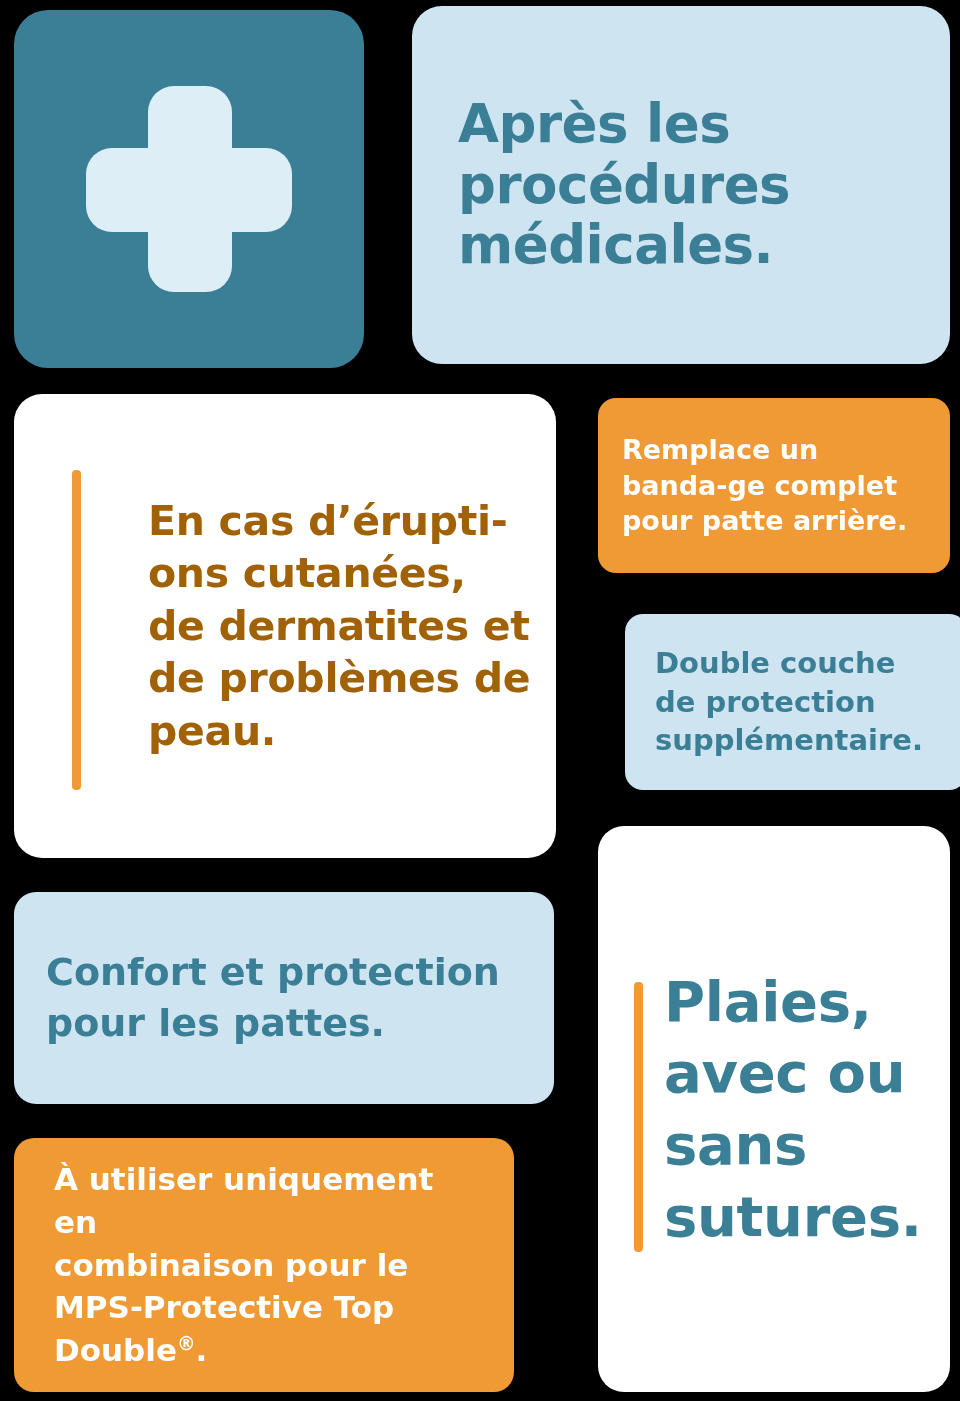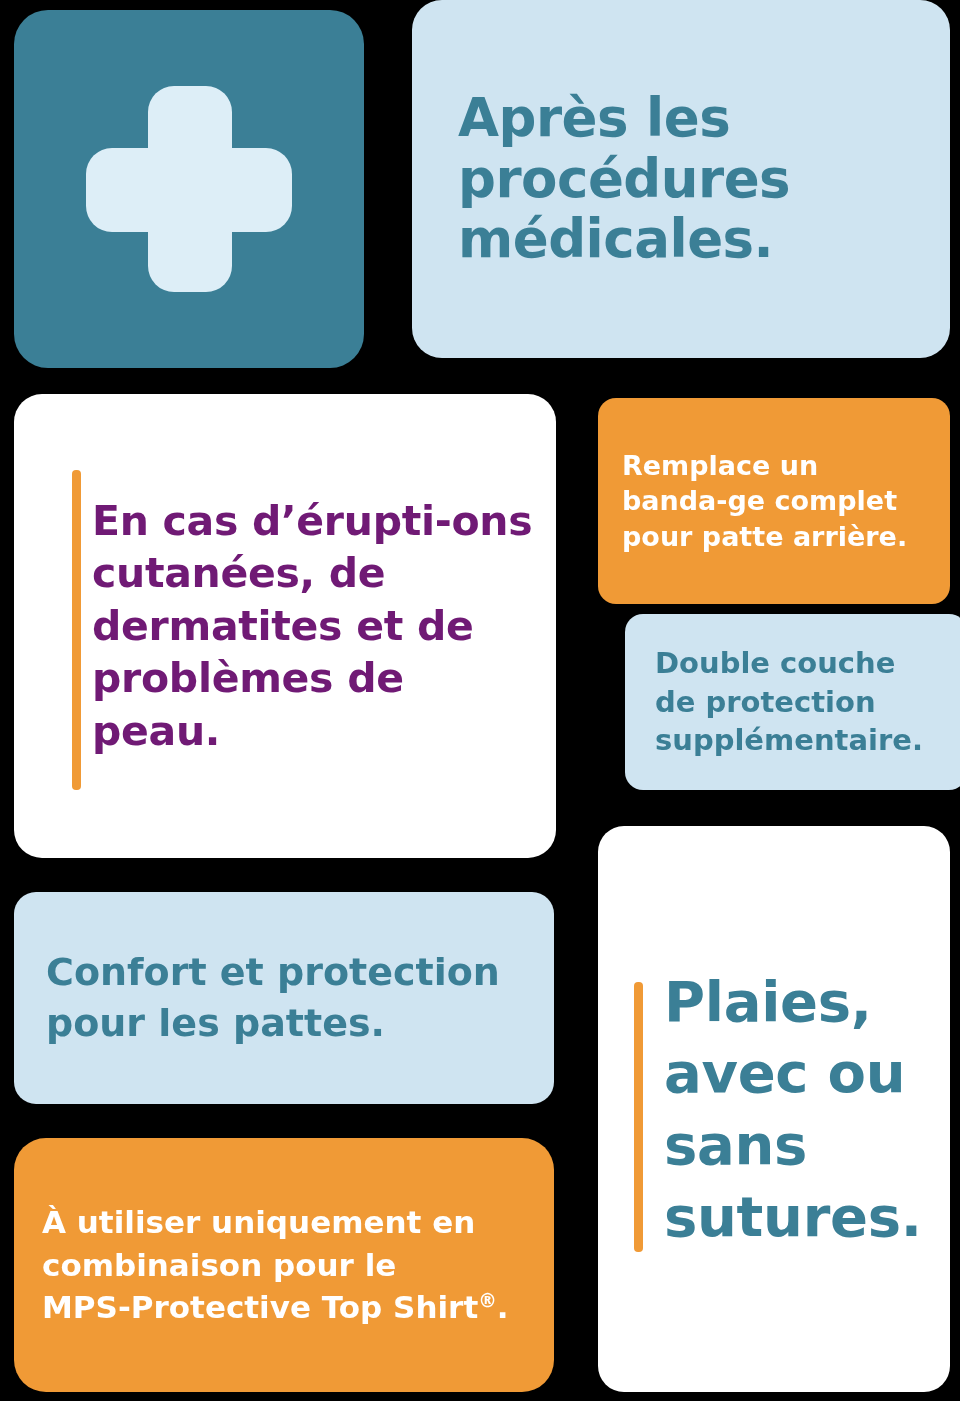--- a/index.html
+++ b/index.html
@@ -58,21 +58,21 @@
   .cross .bar-v {
     left: 62px;
     top: 0;
     width: 84px;
     height: 206px;
   }
 
   
   #title-card {
     left: 412px;
-    top: 0;
+    top: 6px;
     width: 538px;
     height: 358px;
     background: #cfe4f1;
     border-radius: 30px;
     padding: 0 46px;
     align-items: center;
   }
   #title-card .txt {
     color: #3b7f96;
     font-weight: bold;
@@ -97,34 +97,34 @@
     width: 9px;
     background: #f09a36;
     border-radius: 4px;
   }
   #rash-card .accent-bar {
     left: 58px;
     top: 76px;
     height: 320px;
   }
   #rash-card .txt {
-    margin-left: 32px;
-    color: #701a75;
+    margin-left: 88px;
+    color: #a16207;
     font-weight: bold;
     font-size: 41px;
     line-height: 1.28;
     letter-spacing: -0.3px;
   }
 
   
   #bandage-card {
     left: 598px;
     top: 398px;
     width: 352px;
-    height: 206px;
+    height: 175px;
     background: #f09a36;
     border-radius: 18px;
     padding: 0 24px;
   }
   #bandage-card .txt {
     color: #ffffff;
     font-weight: bold;
     font-size: 27px;
     line-height: 1.32;
   }
@@ -179,25 +179,25 @@
     font-weight: bold;
     font-size: 56px;
     line-height: 1.28;
     letter-spacing: -0.3px;
   }
 
   
   #combo-card {
     left: 14px;
     top: 1138px;
-    width: 540px;
+    width: 500px;
     height: 254px;
     background: #f09a36;
-    border-radius: 32px;
-    padding: 0 28px;
+    border-radius: 20px;
+    padding: 0 40px;
   }
   #combo-card .txt {
     color: #ffffff;
     font-weight: bold;
     font-size: 31px;
     line-height: 1.38;
   }
   .sup {
     font-size: 0.6em;
     vertical-align: super;
@@ -238,17 +238,17 @@
 
   <div class="card" id="wounds-card">
     <div class="txt">Plaies, avec ou sans sutures.</div>
   </div>
   <div class="accent-bar" style="left:634px;top:982px;height:270px;"></div>
 
   <div class="card" id="combo-card">
     <div class="txt">
       <span>À utiliser uniquement en</span><br>
       <span>combinaison pour le</span><br>
-      <span>MPS-Protective Top Shirt</span><span class="sup">®</span><span>.</span>
+      <span>MPS-Protective Top Double</span><span class="sup">®</span><span>.</span>
     </div>
   </div>
 
 </div>
 
 </body></html>

